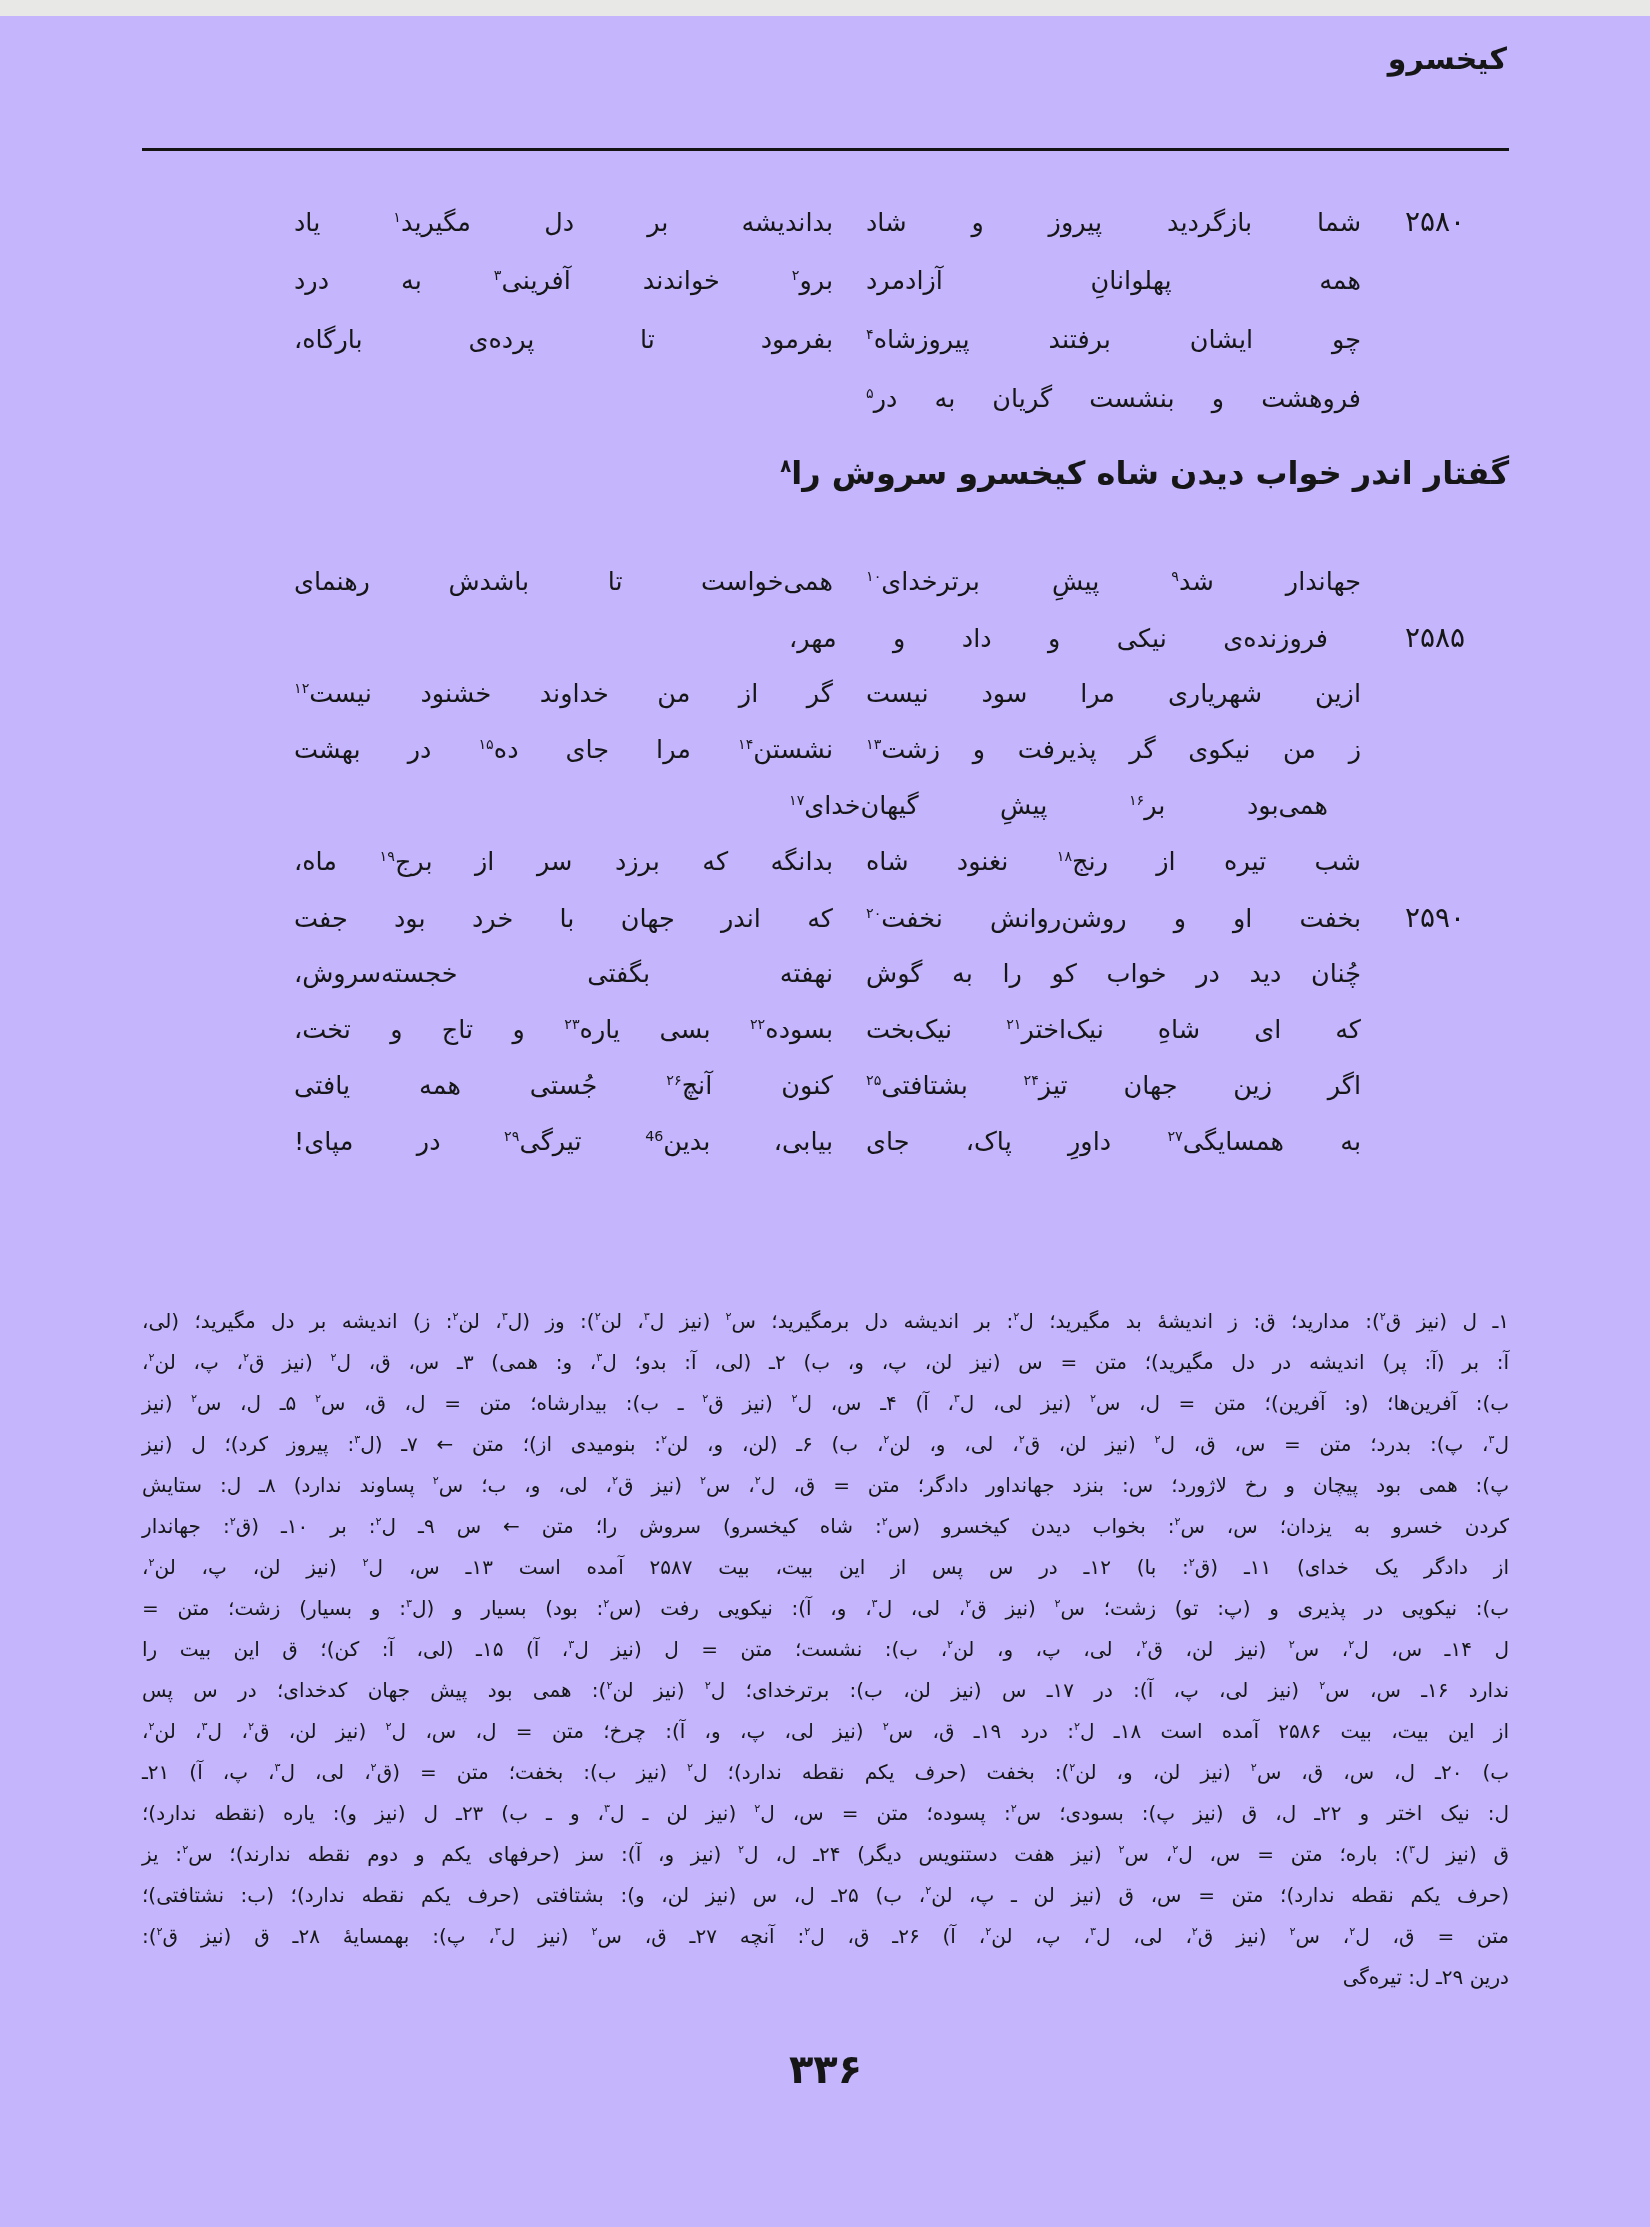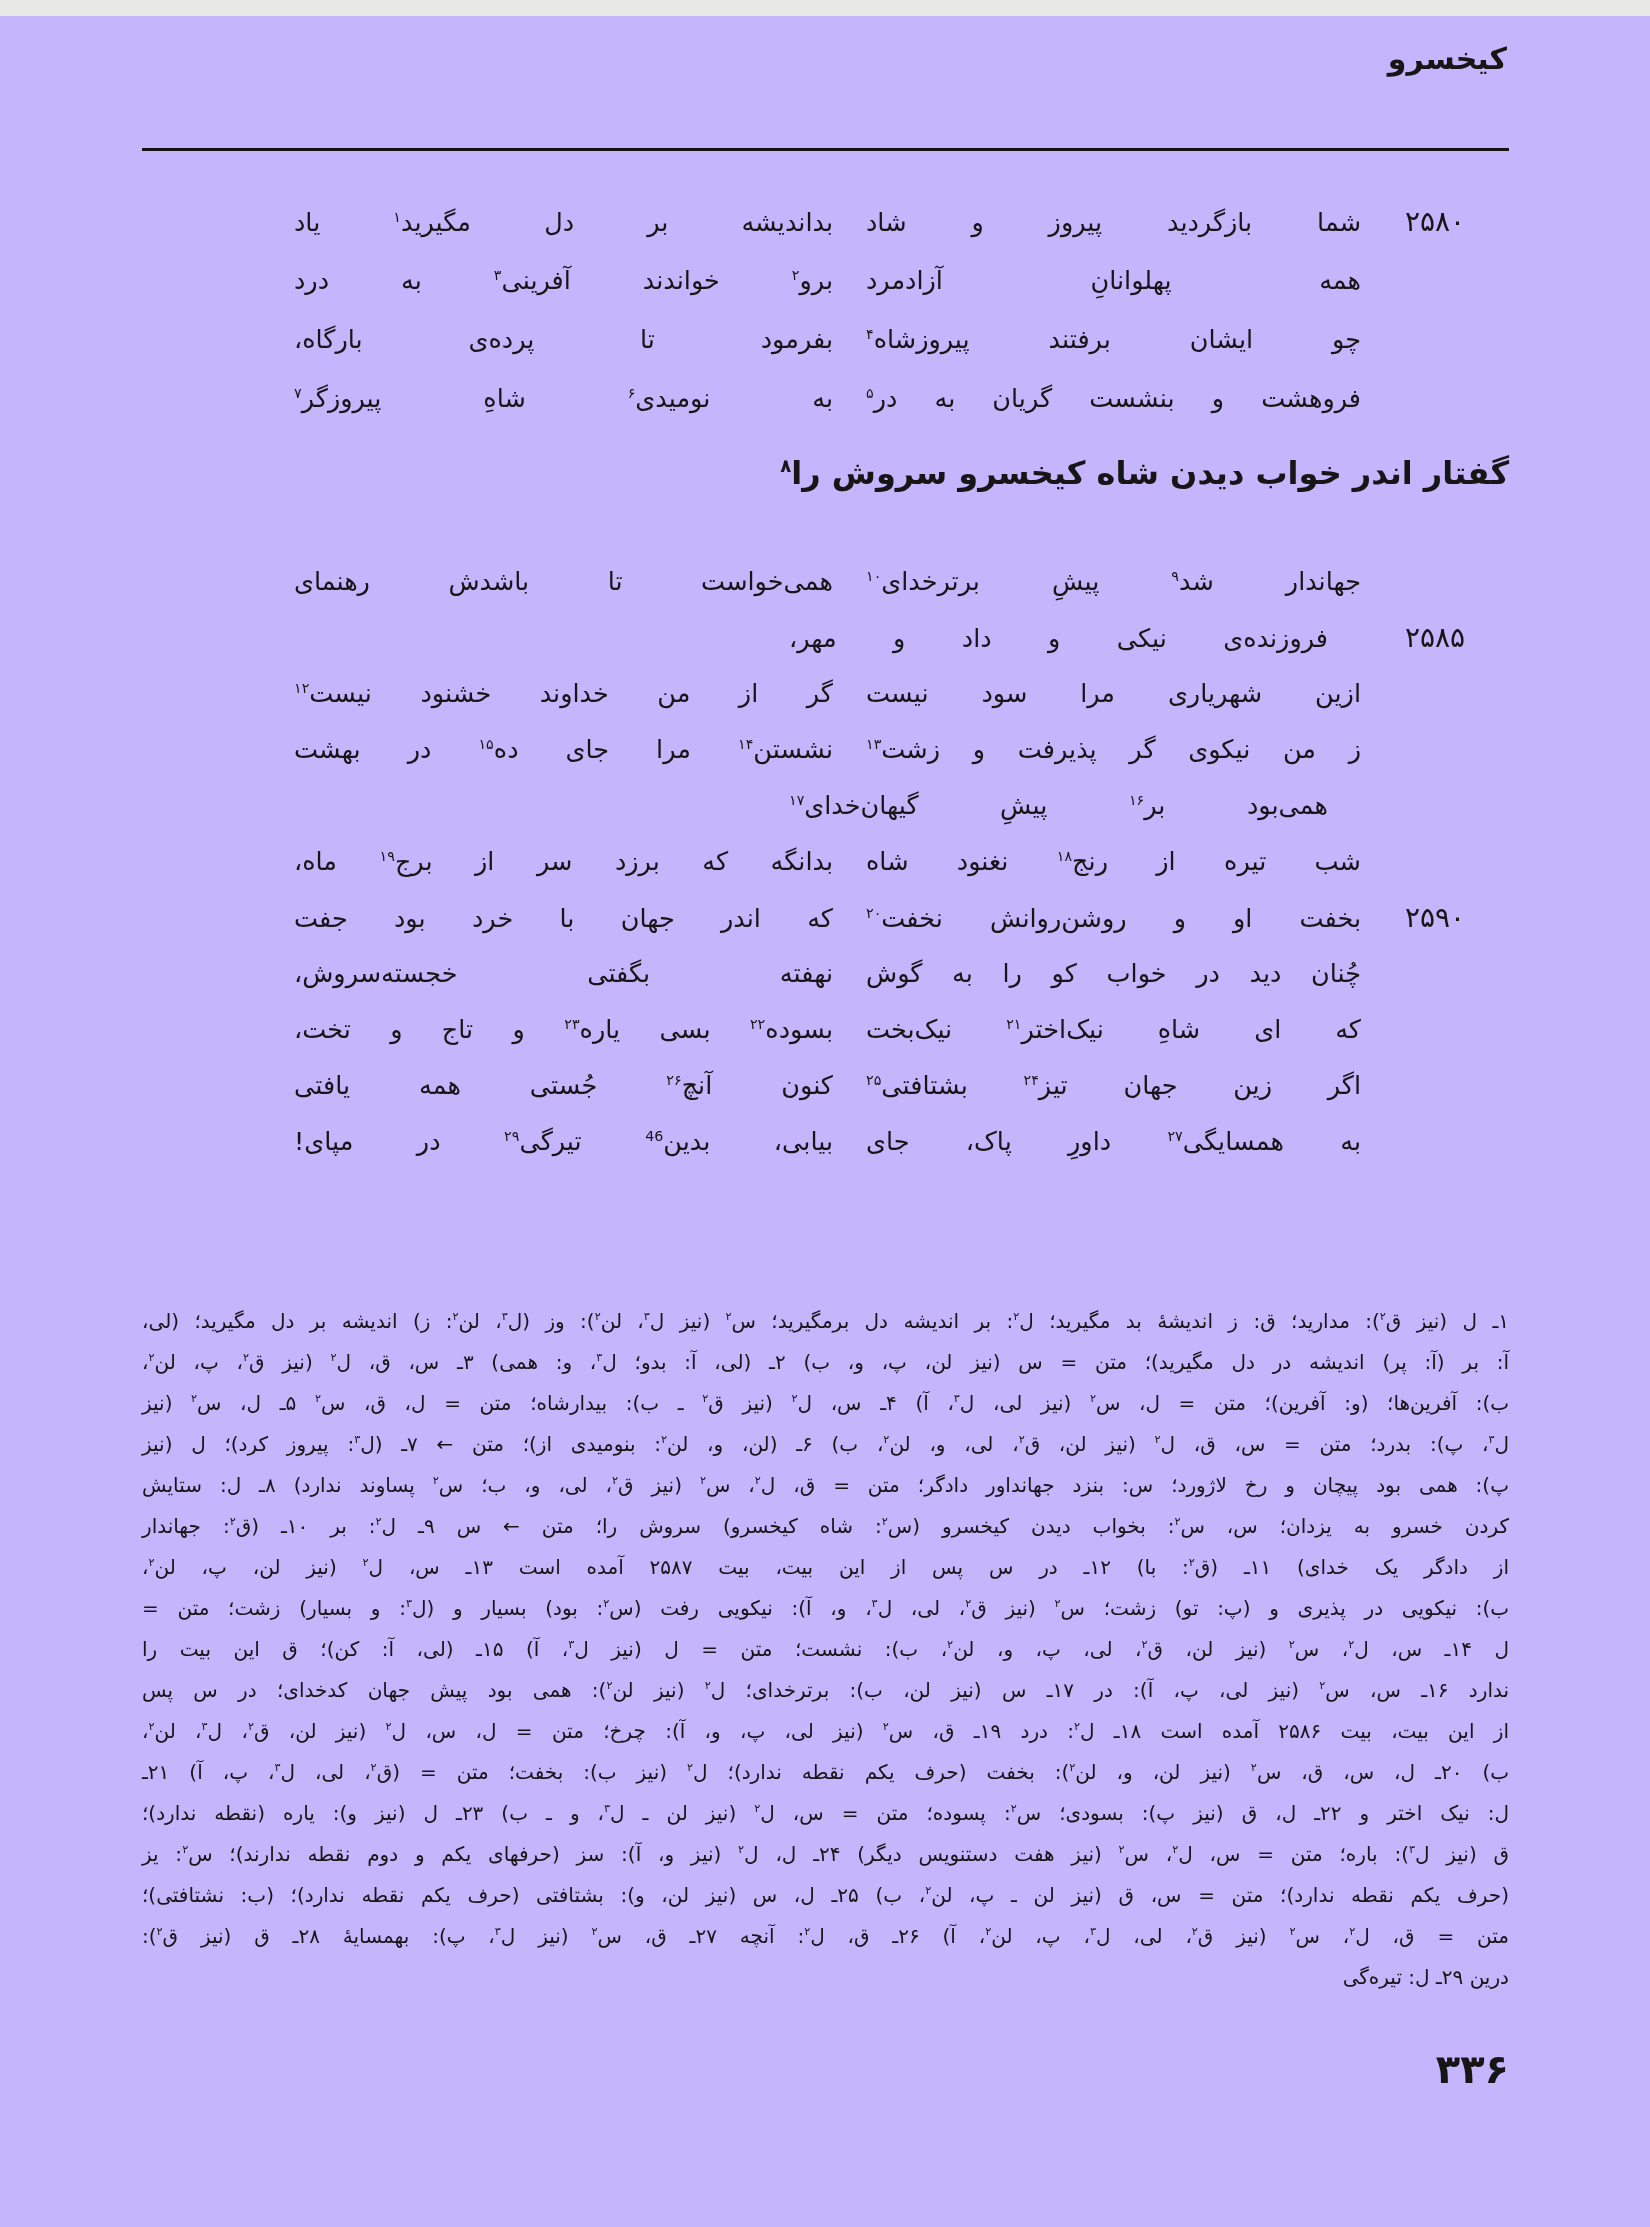--- a/index.html
+++ b/index.html
@@ -53,21 +53,21 @@
     direction:rtl;
   }
   .fn-line {
     margin:0; font-size:20px; line-height:41px;
     text-align:justify; text-align-last:justify;
   }
   .fn-line.fn-last { text-align-last:right; }
   sup { font-size:0.56em; vertical-align:super; line-height:0; }
   .page-number {
     position:absolute; top:2030px; right:141px; width:1367px;
-    text-align:right; font-size:40px; font-weight:700;
+    text-align:center; font-size:40px; font-weight:700;
   }
 </style>
 </head>
 <body>
 
 <div class="page">
 
   <div class="running-head">کیخسرو</div>
   <div class="head-rule"></div>
 
@@ -87,21 +87,20 @@
     <div class="vrow">
       <div class="vnum"></div>
       <div class="hemi right">چو ایشان برفتند پیروزشاه<sup>۴</sup></div>
       <div class="gut"></div>
       <div class="hemi left">بفرمود تا پرده‌ی بارگاه،</div>
     </div>
     <div class="vrow">
       <div class="vnum"></div>
       <div class="hemi right">فروهشت و بنشست گریان به در<sup>۵</sup></div>
       <div class="gut"></div>
-      <div class="hemi left">به نومیدی<sup>۶</sup> شاهِ پیروزگر<sup>۷</sup></div>
     </div>
   </section>
 
   <h2 class="section-heading">گفتار اندر خواب دیدن شاه کیخسرو سروش را<sup>۸</sup></h2>
 
   <section class="poem poem2">
     <div class="vrow">
       <div class="vnum"></div>
       <div class="hemi right">جهاندار شد<sup>۹</sup> پیشِ برترخدای<sup>۱۰</sup></div>
       <div class="gut"></div>

